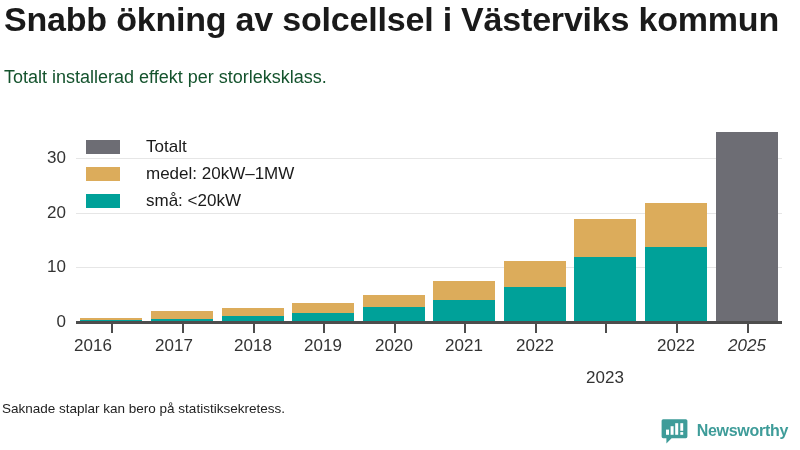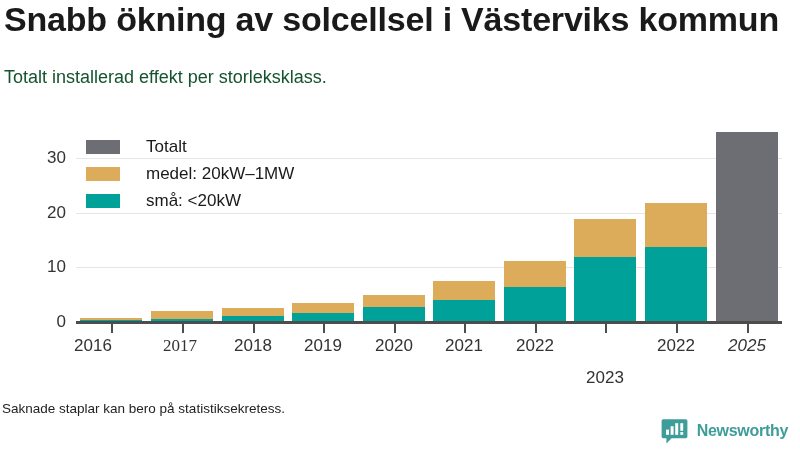--- a/index.html
+++ b/index.html
@@ -197,21 +197,21 @@
       <div class="bar seg-medium" style="left: 574px; width: 62px; top: 219px; height: 38px; background: rgb(220, 172, 91);"></div>
       <div class="bar seg-small" style="left: 645px; width: 62px; top: 247px; height: 75px; background: rgb(0, 161, 153);"></div>
       <div class="bar seg-medium" style="left: 645px; width: 62px; top: 203px; height: 44px; background: rgb(220, 172, 91);"></div>
       <div class="bar seg-total" style="left: 716px; width: 62px; top: 132px; height: 190px; background: rgb(109, 109, 116);"></div>
     </div>
   <div class="axis-baseline"></div>
   <div id="xticks">
       <div class="xtick-mark" style="left: 111px;"></div>
       <div class="xtick-label" style="left: 53px; text-align: center;">2016</div>
       <div class="xtick-mark" style="left: 182px;"></div>
-      <div class="xtick-label" style="left: 140px; font-family: Liberation Serif, serif;">2017</div>
+      <div class="xtick-label" style="left: 134px;">2017</div>
       <div class="xtick-mark" style="left: 253px;"></div>
       <div class="xtick-label" style="left: 213px;">2018</div>
       <div class="xtick-mark" style="left: 323px;"></div>
       <div class="xtick-label" style="left: 283px;">2019</div>
       <div class="xtick-mark" style="left: 394px;"></div>
       <div class="xtick-label" style="left: 354px;">2020</div>
       <div class="xtick-mark" style="left: 464px;"></div>
       <div class="xtick-label" style="left: 424px;">2021</div>
       <div class="xtick-mark" style="left: 535px;"></div>
       <div class="xtick-label" style="left: 495px;">2022</div>

